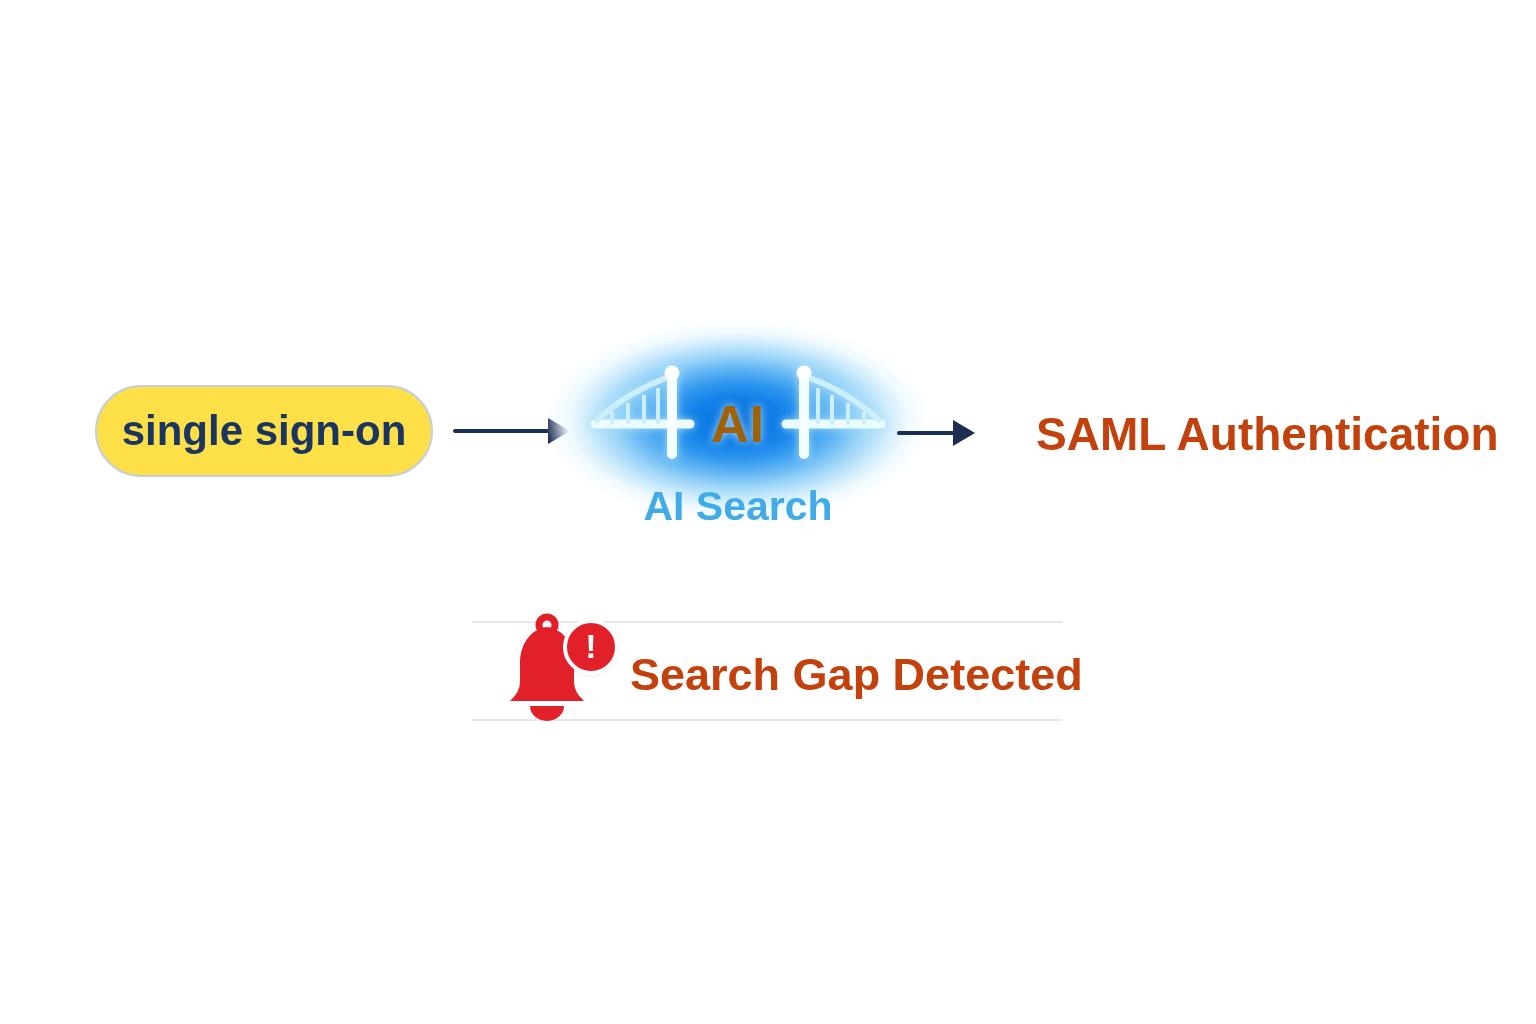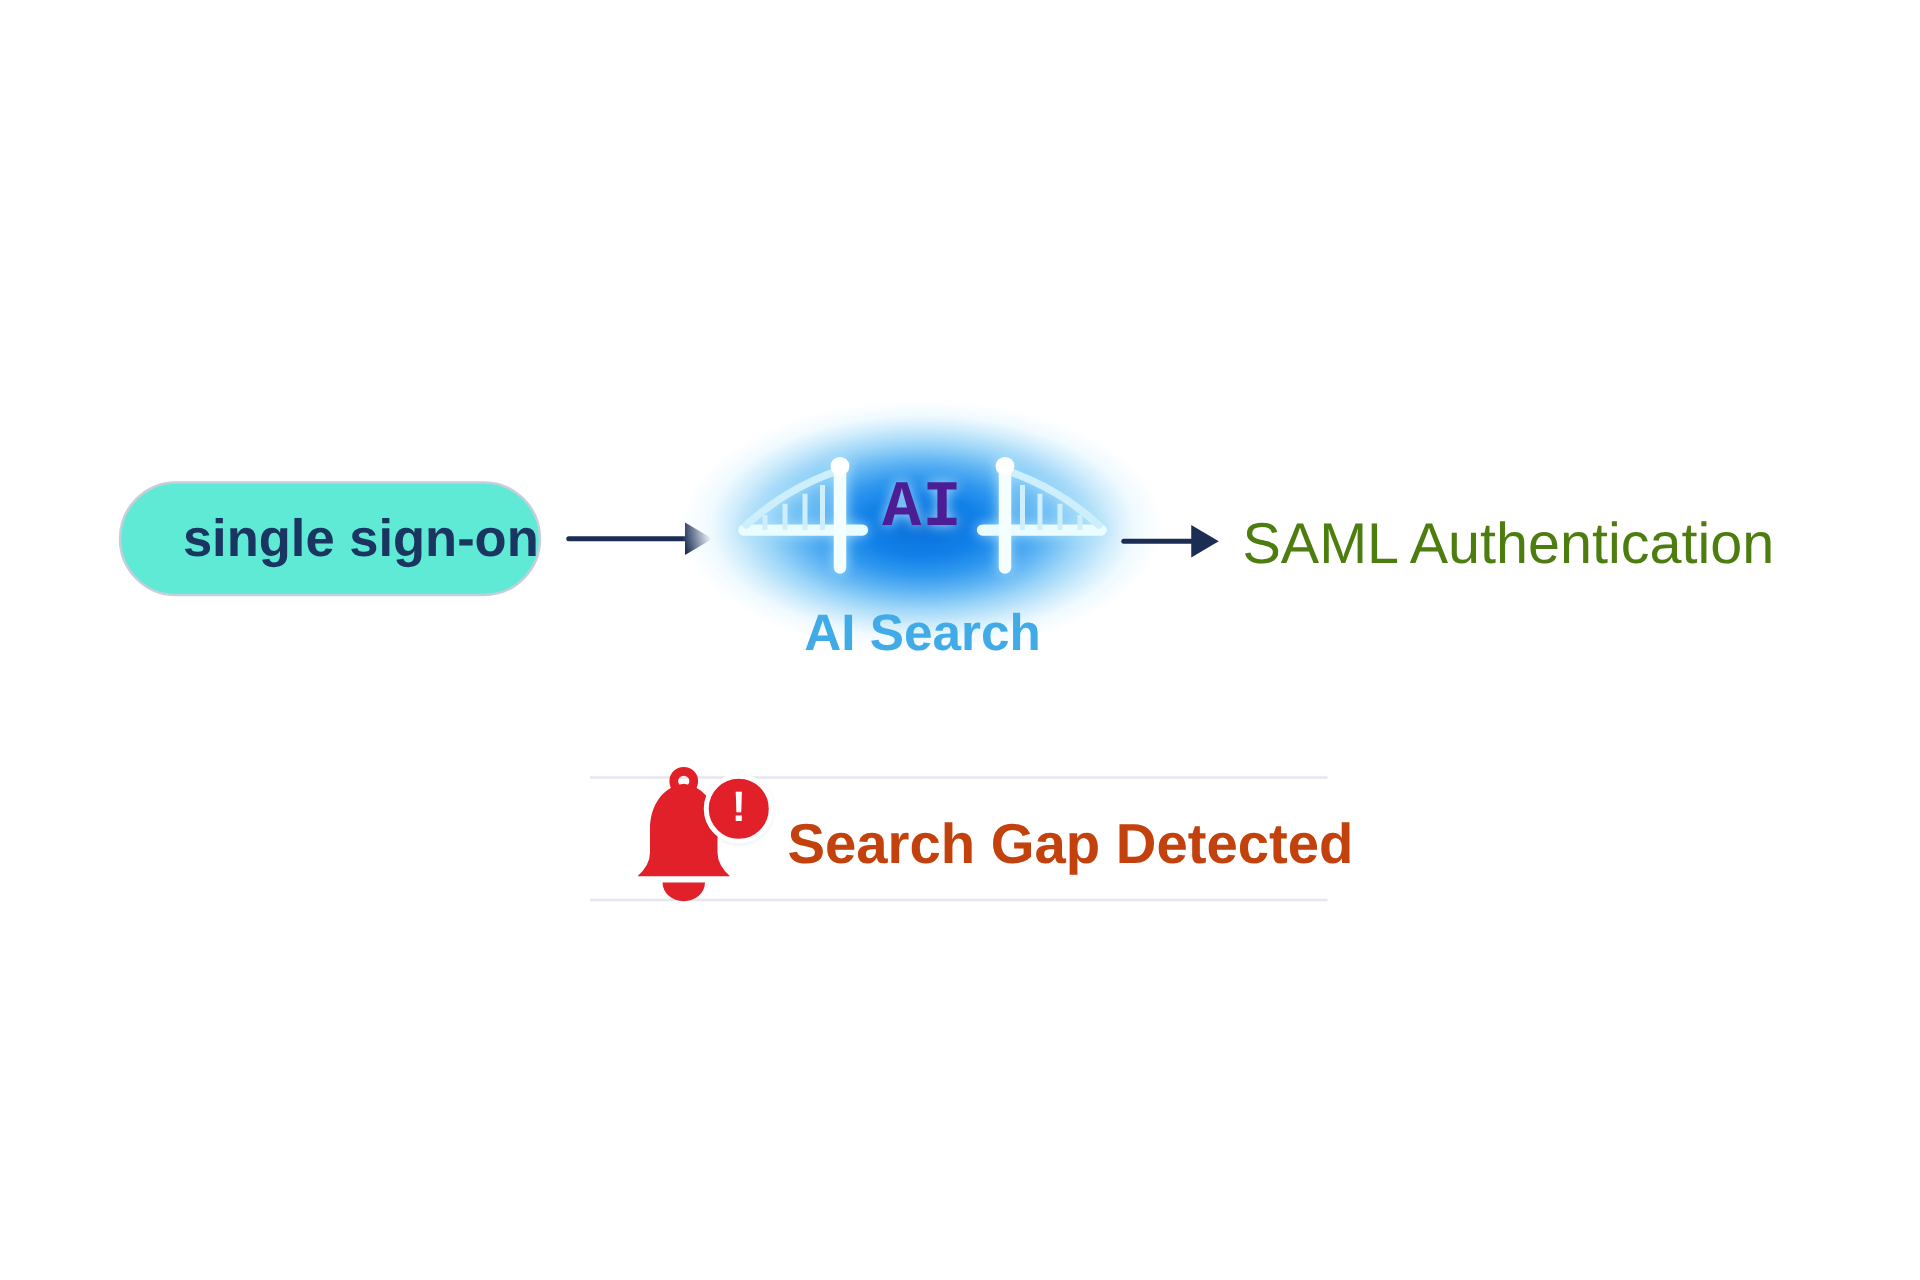--- a/index.html
+++ b/index.html
@@ -5,22 +5,22 @@
   html,body { margin:0; padding:0; background:#ffffff; }
   .canvas {
     position:relative; width:1536px; height:1024px;
     background:#ffffff; overflow:hidden;
     font-family:"Liberation Sans", sans-serif;
   }
 
   
   .source-pill {
     position:absolute; left:95px; top:385px; width:338px; height:92px;
-    border:2.5px solid #c5cedb; border-radius:48px; background:#5eead4;
-    box-sizing:border-box; display:flex; align-items:center; justify-content:flex-end;
+    border:2.5px solid #c5cedb; border-radius:48px; background:#fde047;
+    box-sizing:border-box; display:flex; align-items:center; justify-content:center;
   }
   .source-pill .label {
     font-size:42px; font-weight:bold; color:#1a3560; white-space:nowrap;
   }
 
   
   .arrow { position:absolute; height:26px; }
   .arrow .shaft {
     position:absolute; left:0; top:11px; height:4px;
     background:#1b2d52; border-radius:2px;
@@ -41,33 +41,33 @@
     position:absolute; left:545px; top:316px; width:386px; height:202px;
     background: radial-gradient(ellipse 50% 50% at 50% 52%,
       #0a6fd9 0%, #1180e8 24%, #2f97ee 38%, #62b6f4 52%,
       #9bd5f8 65%, #cfecfc 78%, #f0faff 88%, rgba(255,255,255,0) 100%);
   }
   .bridge-svg {
     position:absolute; left:560px; top:348px; width:356px; height:130px;
     filter: drop-shadow(0 0 5px rgba(170,225,250,0.95));
   }
   .bridge-ai {
-    position:absolute; left:688px; top:381px; width:100px; text-align:center;
-    font-size:52px; line-height:52px; font-weight:bold; color:#4c1d95;
-    letter-spacing:1px; text-shadow:0 0 10px rgba(200,237,255,0.9);font-family:Liberation Mono, monospace;
+    position:absolute; left:688px; top:398px; width:100px; text-align:center;
+    font-size:52px; line-height:52px; font-weight:bold; color:#a16207;
+    letter-spacing:1px; text-shadow:0 0 10px rgba(200,237,255,0.9);
   }
   .bridge-caption {
     position:absolute; left:588px; top:484px; width:300px; text-align:center;
     font-size:41px; line-height:44px; font-weight:bold; color:#41abe8;
   }
 
   
   .target-label {
-    position:absolute; left:994px; top:411px;
-    font-size:46px; line-height:46px; font-weight:normal; color:#4d7c0f;
+    position:absolute; left:1036px; top:411px;
+    font-size:46px; line-height:46px; font-weight:bold; color:#c2410c;
     white-space:nowrap;
   }
 
   
   .alert-panel {
     position:absolute; left:472px; top:621px; width:590px; height:100px;
     border-top:2px solid #e6e6ee; border-bottom:2px solid #e6e6ee;
     box-sizing:border-box;
   }
   .bell-wrap { position:absolute; left:31px; top:-13px; width:100px; height:118px; }

